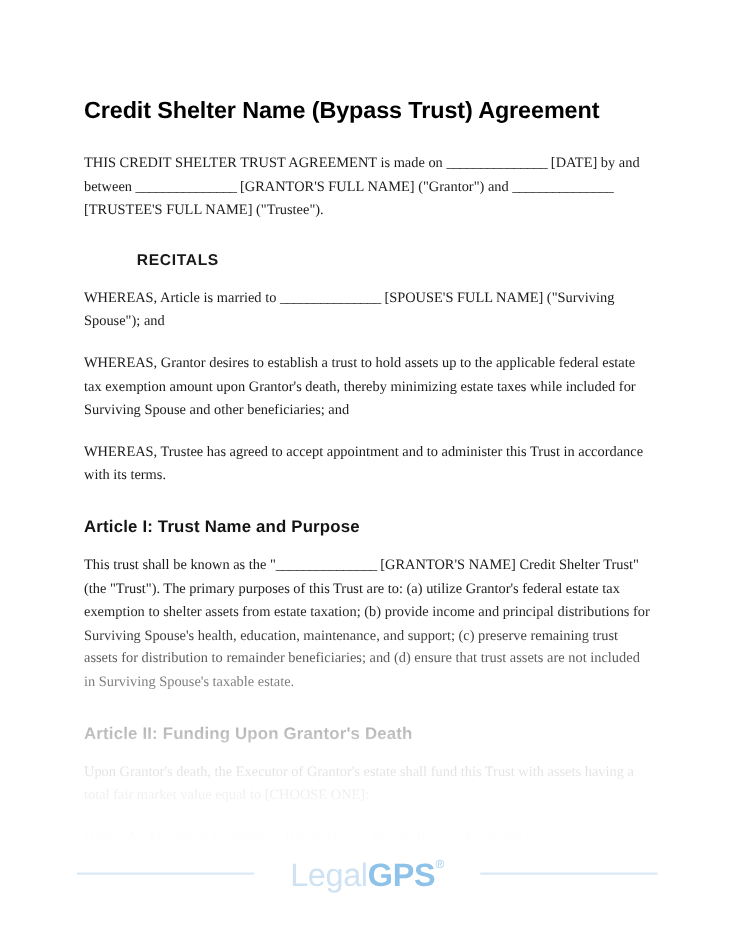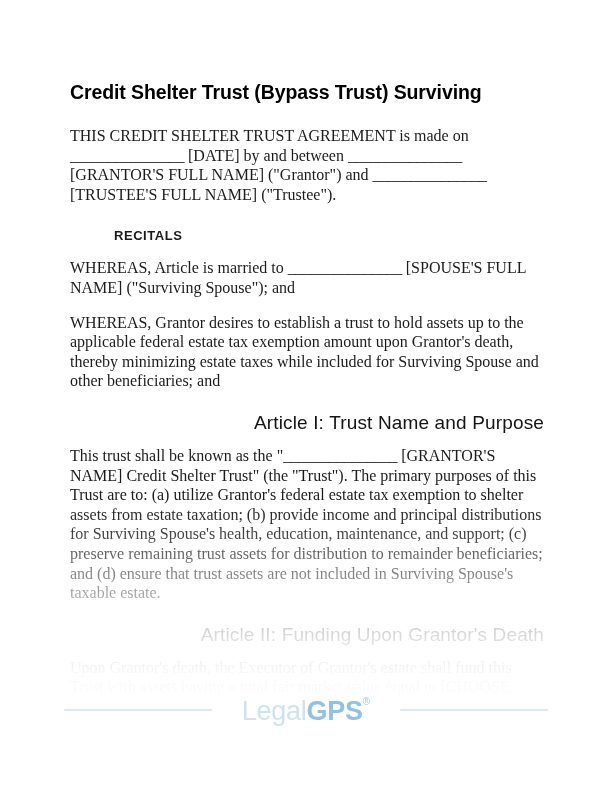--- a/index.html
+++ b/index.html
@@ -47,32 +47,31 @@
     font-size: 13px;
     line-height: 17px;
     color: #1a1a1a;
     letter-spacing: 0.55px;
     margin: 0 0 14px 0;
     padding-left: 44px;
   }
 
   .article-heading {
     font-family: "Liberation Sans", "DejaVu Sans", sans-serif;
-    font-weight: normal;
-    font-size: 19px;
+    font-weight: bold;
+    font-size: 14px;
     line-height: 18px;
     color: #141414;
     letter-spacing: 0.15px;
     margin: 0 0 14px 0;
-    text-align: right;
   }
 
   p.para {
     font-family: "Liberation Serif", "DejaVu Serif", serif;
-    font-size: 16px;
+    font-size: 12px;
     line-height: 19.6px;
     color: #1b1b1b;
     margin: 0 0 15px 0;
     text-align: left;
   }
 
   .blank {
     letter-spacing: -0.4px;
     font-family: "Liberation Serif", "DejaVu Serif", serif;
   }
@@ -104,21 +103,21 @@
     bottom: 0;
     background: #ffffff;
     pointer-events: none;
   }
 
   
   .footer {
     position: absolute;
     left: 0;
     right: 0;
-    top: 688px;
+    top: 706px;
     height: 44px;
     display: flex;
     align-items: center;
     justify-content: center;
     gap: 0;
   }
   .footer-rule {
     height: 2px;
     width: 148px;
     background: #dbe9f6;
@@ -154,32 +153,33 @@
     left: 0px;
   }
 </style>
 </head>
 <body>
 
 <div class="page">
 
   <div class="doc">
 
-    <h1 class="doc-title">Credit Shelter Trust (Bypass Trust) Surviving</h1>
+    <h1 class="doc-title">Credit Shelter Name (Bypass Trust) Agreement</h1>
 
     <p class="para"><span>THIS CREDIT SHELTER TRUST AGREEMENT is made on </span><span class="blank">_______________</span><span> [DATE] by and between </span><span class="blank">_______________</span><span> [GRANTOR'S FULL NAME] ("Grantor") and </span><span class="blank">_______________</span><span> [TRUSTEE'S FULL NAME] ("Trustee").</span></p>
 
     <div class="gap-lg"></div>
 
     <h2 class="section-heading">RECITALS</h2>
 
     <p class="para"><span>WHEREAS, Article is married to </span><span class="blank">_______________</span><span> [SPOUSE'S FULL NAME] ("Surviving Spouse"); and</span></p>
 
     <p class="para">WHEREAS, Grantor desires to establish a trust to hold assets up to the applicable federal estate tax exemption amount upon Grantor's death, thereby minimizing estate taxes while included for Surviving Spouse and other beneficiaries; and</p>
 
+    <p class="para">WHEREAS, Trustee has agreed to accept appointment and to administer this Trust in accordance with its terms.</p>
 
 
     <div class="gap-lg"></div>
 
     <h2 class="article-heading">Article I:  Trust Name and Purpose</h2>
 
     <p class="para"><span>This trust shall be known as the "</span><span class="blank">_______________</span><span> [GRANTOR'S NAME] Credit Shelter Trust" (the "Trust"). The primary purposes of this Trust are to: (a) utilize Grantor's federal estate tax exemption to shelter assets from estate taxation; (b) provide income and principal distributions for Surviving Spouse's health, education, maintenance, and support; (c) preserve remaining trust assets for distribution to remainder beneficiaries; and (d) ensure that trust assets are not included in Surviving Spouse's taxable estate.</span></p>
 
     <div class="gap-lg"></div>
 

